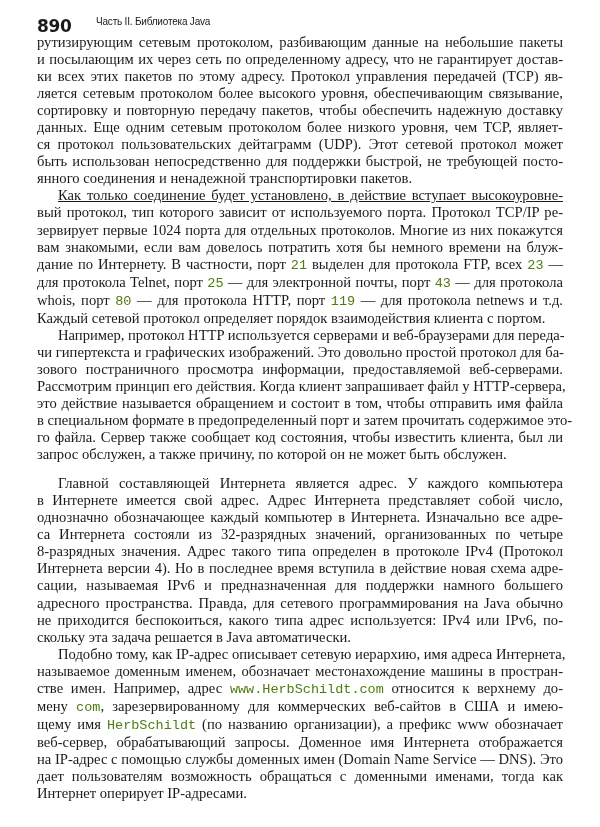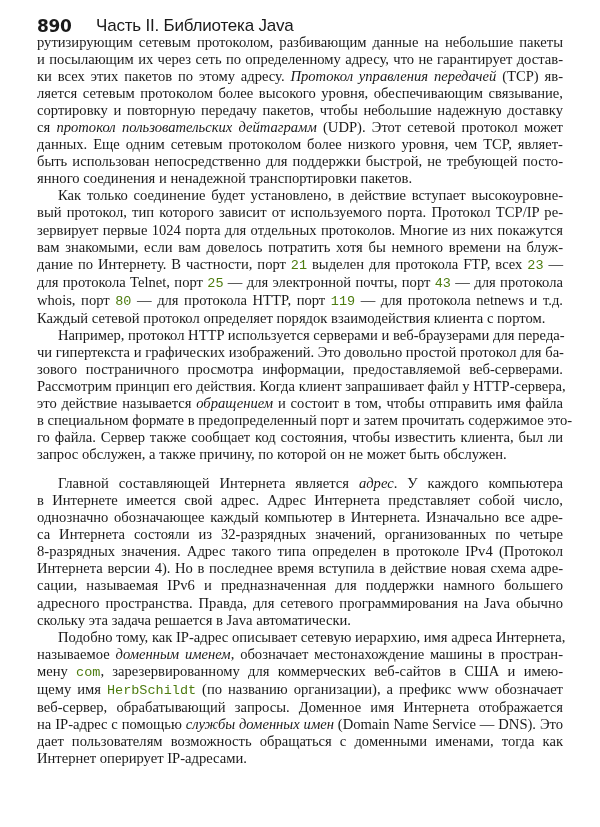--- a/index.html
+++ b/index.html
@@ -1,48 +1,48 @@
 <!DOCTYPE html>
 <html><head>
 <meta charset="utf-8">
 <style>
   html, body { margin: 0; padding: 0; background: #ffffff; }
   body { width: 600px; height: 827px; position: relative; overflow: hidden; color: #1a1a1a; }
   .header { position: absolute; left: 37px; top: 16px; height: 20px; display: flex; align-items: flex-start; }
   .page-num { font-family: "DejaVu Sans", sans-serif; font-weight: bold; font-size: 17px; letter-spacing: -0.3px; width: 59px; }
-  .running-head { font-family: "Liberation Sans", sans-serif; font-size: 17px; letter-spacing: -0.2px; }
+  .running-head { font-family: "Liberation Sans", sans-serif; font-size: 10px; letter-spacing: -0.2px; }
   .body-text { position: absolute; left: 37px; top: 34px; width: 526px; font-family: "Liberation Serif", serif; font-size: 14.6px; line-height: 17.05px; }
   .body-text p { margin: 0; text-align: justify; }
   .line { display: block; text-align: justify; text-align-last: justify; white-space: nowrap; }
   .line.last { text-align-last: left; }
-  .it { font-style: italic; }
+  .it { }
   .mono { font-family: "Liberation Mono", monospace; font-size: 13.5px; color: #4d7c0f; }
 </style>
 </head>
 <body>
 
 <div class="header">
   <span class="page-num">890</span>
   <span class="running-head">Часть II. Библиотека Java</span>
 </div>
 
 <div class="body-text" id="body-text">
     <p>
       <span class="line"><span>рутизирующим сетевым протоколом, разбивающим данные на небольшие пакеты</span></span>
       <span class="line"><span>и посылающим их через сеть по определенному адресу, что не гарантирует достав-</span></span>
       <span class="line"><span>ки всех этих пакетов по этому адресу. </span><span class="it">Протокол управления передачей</span><span> (TCP) яв-</span></span>
       <span class="line"><span>ляется сетевым протоколом более высокого уровня, обеспечивающим связывание,</span></span>
-      <span class="line"><span>сортировку и повторную передачу пакетов, чтобы небольшие надежную доставку</span></span>
+      <span class="line"><span>сортировку и повторную передачу пакетов, чтобы обеспечить надежную доставку</span></span>
+      <span class="line"><span>данных. Еще одним сетевым протоколом более низкого уровня, чем TCP, являет-</span></span>
       <span class="line"><span>ся </span><span class="it">протокол пользовательских дейтаграмм</span><span> (UDP). Этот сетевой протокол может</span></span>
-      <span class="line"><span>данных. Еще одним сетевым протоколом более низкого уровня, чем TCP, являет-</span></span>
       <span class="line"><span>быть использован непосредственно для поддержки быстрой, не требующей посто-</span></span>
       <span class="line last"><span>янного соединения и ненадежной транспортировки пакетов.</span></span>
     </p>
     <p>
-      <span class="line" style="padding-left: 21px;"><span>Как только соединение будет установлено, в действие вступает высокоуровне-</span></span>
+      <span class="line" style="padding-left: 21px; text-decoration: underline;"><span>Как только соединение будет установлено, в действие вступает высокоуровне-</span></span>
       <span class="line"><span>вый протокол, тип которого зависит от используемого порта. Протокол TCP/IP ре-</span></span>
       <span class="line"><span>зервирует первые 1024 порта для отдельных протоколов. Многие из них покажутся</span></span>
       <span class="line"><span>вам знакомыми, если вам довелось потратить хотя бы немного времени на блуж-</span></span>
       <span class="line"><span>дание по Интернету. В частности, порт </span><span class="mono">21</span><span> выделен для протокола FTP, всех </span><span class="mono">23</span><span> —</span></span>
       <span class="line"><span>для протокола Telnet, порт </span><span class="mono">25</span><span> — для электронной почты, порт </span><span class="mono">43</span><span> — для протокола</span></span>
       <span class="line"><span>whois, порт </span><span class="mono">80</span><span> — для протокола HTTP, порт </span><span class="mono">119</span><span> — для протокола netnews и т.д.</span></span>
       <span class="line last"><span>Каждый сетевой протокол определяет порядок взаимодействия клиента с портом.</span></span>
     </p>
     <p>
       <span class="line" style="padding-left: 21px;"><span>Например, протокол HTTP используется серверами и веб-браузерами для переда-</span></span>
@@ -56,25 +56,27 @@
     </p>
     <p>
       <span class="line" style="padding-left: 21px; margin-top: 12px;"><span>Главной составляющей Интернета является </span><span class="it">адрес</span><span>. У каждого компьютера</span></span>
       <span class="line"><span>в Интернете имеется свой адрес. Адрес Интернета представляет собой число,</span></span>
       <span class="line"><span>однозначно обозначающее каждый компьютер в Интернета. Изначально все адре-</span></span>
       <span class="line"><span>са Интернета состояли из 32-разрядных значений, организованных по четыре</span></span>
       <span class="line"><span>8-разрядных значения. Адрес такого типа определен в протоколе IPv4 (Протокол</span></span>
       <span class="line"><span>Интернета версии 4). Но в последнее время вступила в действие новая схема адре-</span></span>
       <span class="line"><span>сации, называемая IPv6 и предназначенная для поддержки намного большего</span></span>
       <span class="line"><span>адресного пространства. Правда, для сетевого программирования на Java обычно</span></span>
+      <span class="line"><span>не приходится беспокоиться, какого типа адрес используется: IPv4 или IPv6, по-</span></span>
       <span class="line last"><span>скольку эта задача решается в Java автоматически.</span></span>
     </p>
     <p>
       <span class="line" style="padding-left: 21px;"><span>Подобно тому, как IP-адрес описывает сетевую иерархию, имя адреса Интернета,</span></span>
       <span class="line"><span>называемое </span><span class="it">доменным именем</span><span>, обозначает местонахождение машины в простран-</span></span>
+      <span class="line"><span>стве имен. Например, адрес </span><span class="mono">www.HerbSchildt.com</span><span> относится к верхнему до-</span></span>
       <span class="line"><span>мену </span><span class="mono">com</span><span>, зарезервированному для коммерческих веб-сайтов в США и имею-</span></span>
       <span class="line"><span>щему имя </span><span class="mono">HerbSchildt</span><span> (по названию организации), а префикс www обозначает</span></span>
       <span class="line"><span>веб-сервер, обрабатывающий запросы. Доменное имя Интернета отображается</span></span>
       <span class="line"><span>на IP-адрес с помощью </span><span class="it">службы доменных имен</span><span> (Domain Name Service — DNS). Это</span></span>
       <span class="line"><span>дает пользователям возможность обращаться с доменными именами, тогда как</span></span>
       <span class="line last"><span>Интернет оперирует IP-адресами.</span></span>
     </p>
   </div>
 
 </body></html>

